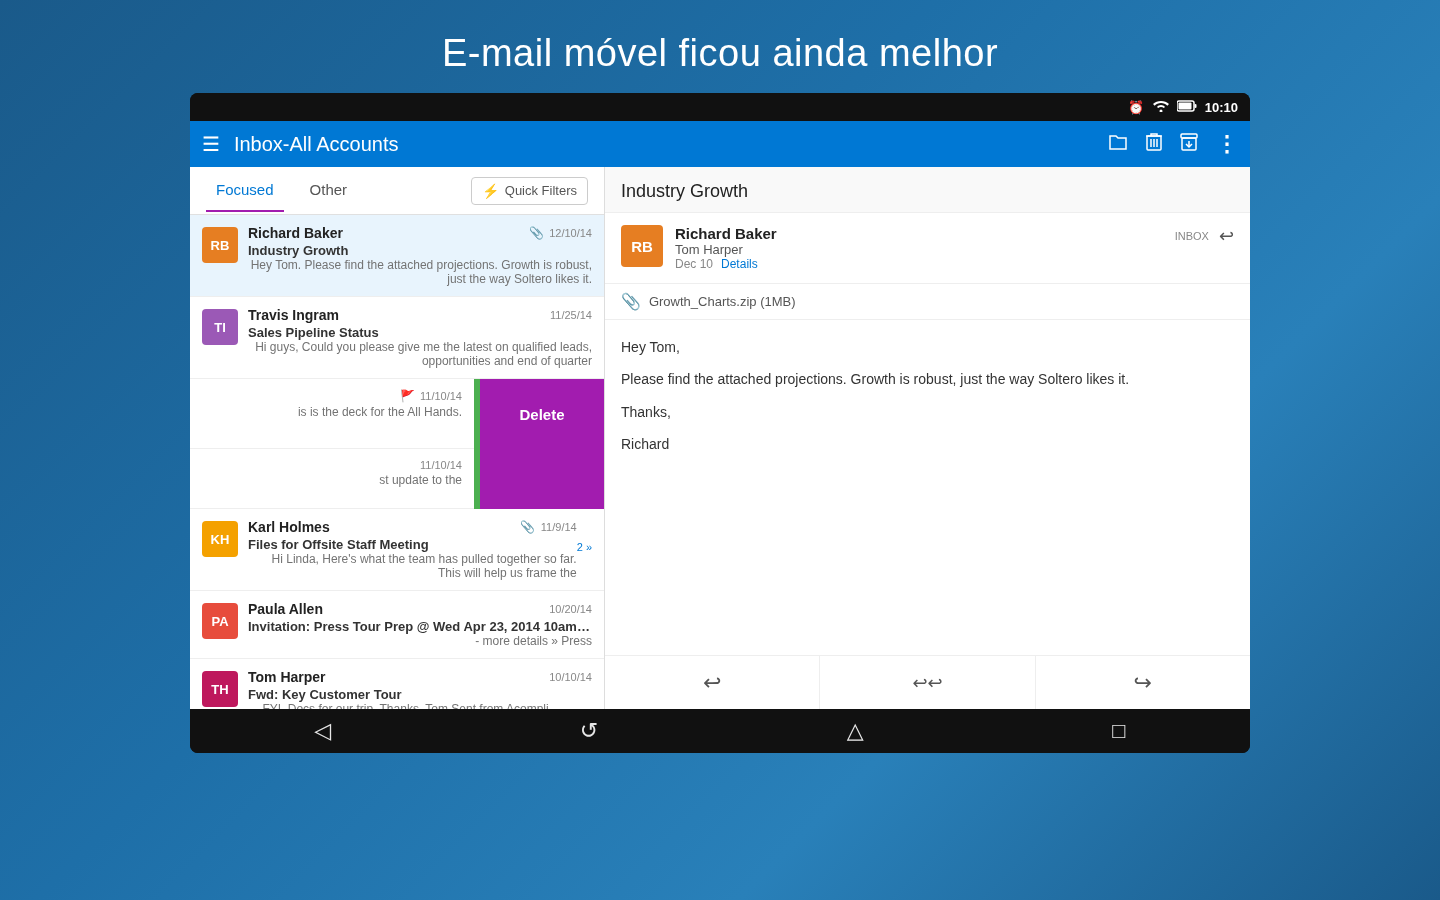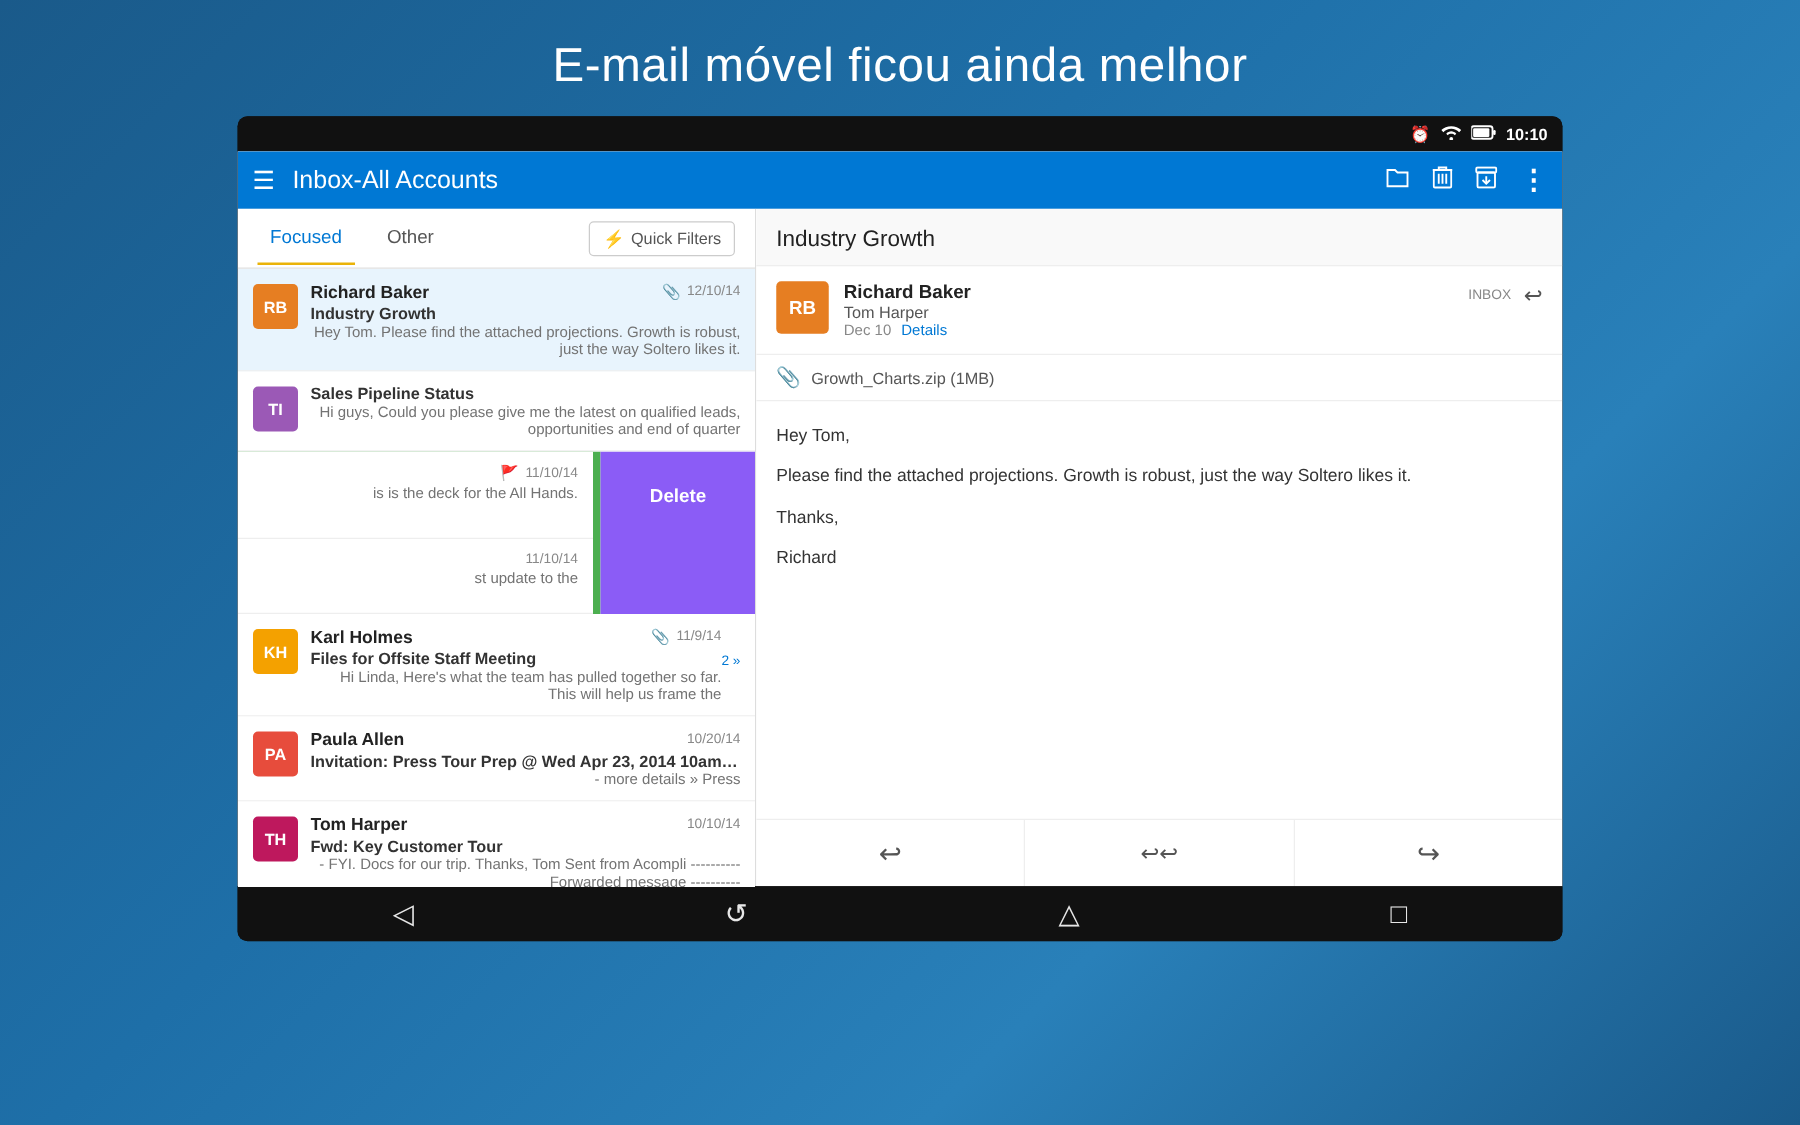--- a/index.html
+++ b/index.html
@@ -113,21 +113,21 @@
     .tab {
       font-size: 15px;
       padding: 12px 10px;
       cursor: pointer;
       color: #555;
       margin-right: 16px;
       border-bottom: 2px solid transparent;
     }
     .tab.active {
       color: #0078d4;
-      border-bottom: 2px solid #eab308;
+      border-bottom: 2px solid #a21caf;
       font-weight: 500;
     }
     .quick-filters-btn {
       margin-left: auto;
       background: white;
       border: 1px solid #ccc;
       border-radius: 4px;
       padding: 5px 10px;
       font-size: 13px;
       color: #555;
@@ -237,21 +237,21 @@
       background: #4caf50;
       width: 290px;
       display: flex;
       align-items: center;
       justify-content: center;
       color: white;
       font-size: 15px;
       font-weight: 600;
     }
     .swiped-back-delete {
-      background: #8b5cf6;
+      background: #a21caf;
       flex: 1;
       display: flex;
       align-items: center;
       justify-content: center;
       color: white;
       font-size: 15px;
       font-weight: 600;
     }
     .swiped-email-front {
       position: absolute;
@@ -483,20 +483,26 @@
                 </div>
               </div>
               <div class="email-subject">Industry Growth</div>
               <div class="email-preview">Hey Tom. Please find the attached projections. Growth is robust, just the way Soltero likes it.</div>
             </div>
           </div>
 
           <div class="email-item">
             <div class="avatar" style="background:#9b59b6">TI</div>
             <div class="email-content">
+              <div class="email-header">
+                <span class="email-sender">Travis Ingram</span>
+                <div class="email-meta">
+                  <span>11/25/14</span>
+                </div>
+              </div>
               <div class="email-subject">Sales Pipeline Status</div>
               <div class="email-preview">Hi guys, Could you please give me the latest on qualified leads, opportunities and end of quarter</div>
             </div>
           </div>
 
           <div class="swiped-email-row">
             <div class="swiped-email-back">
               <div class="swiped-back-archive">Archive</div>
               <div class="swiped-back-delete">Delete</div>
             </div>

